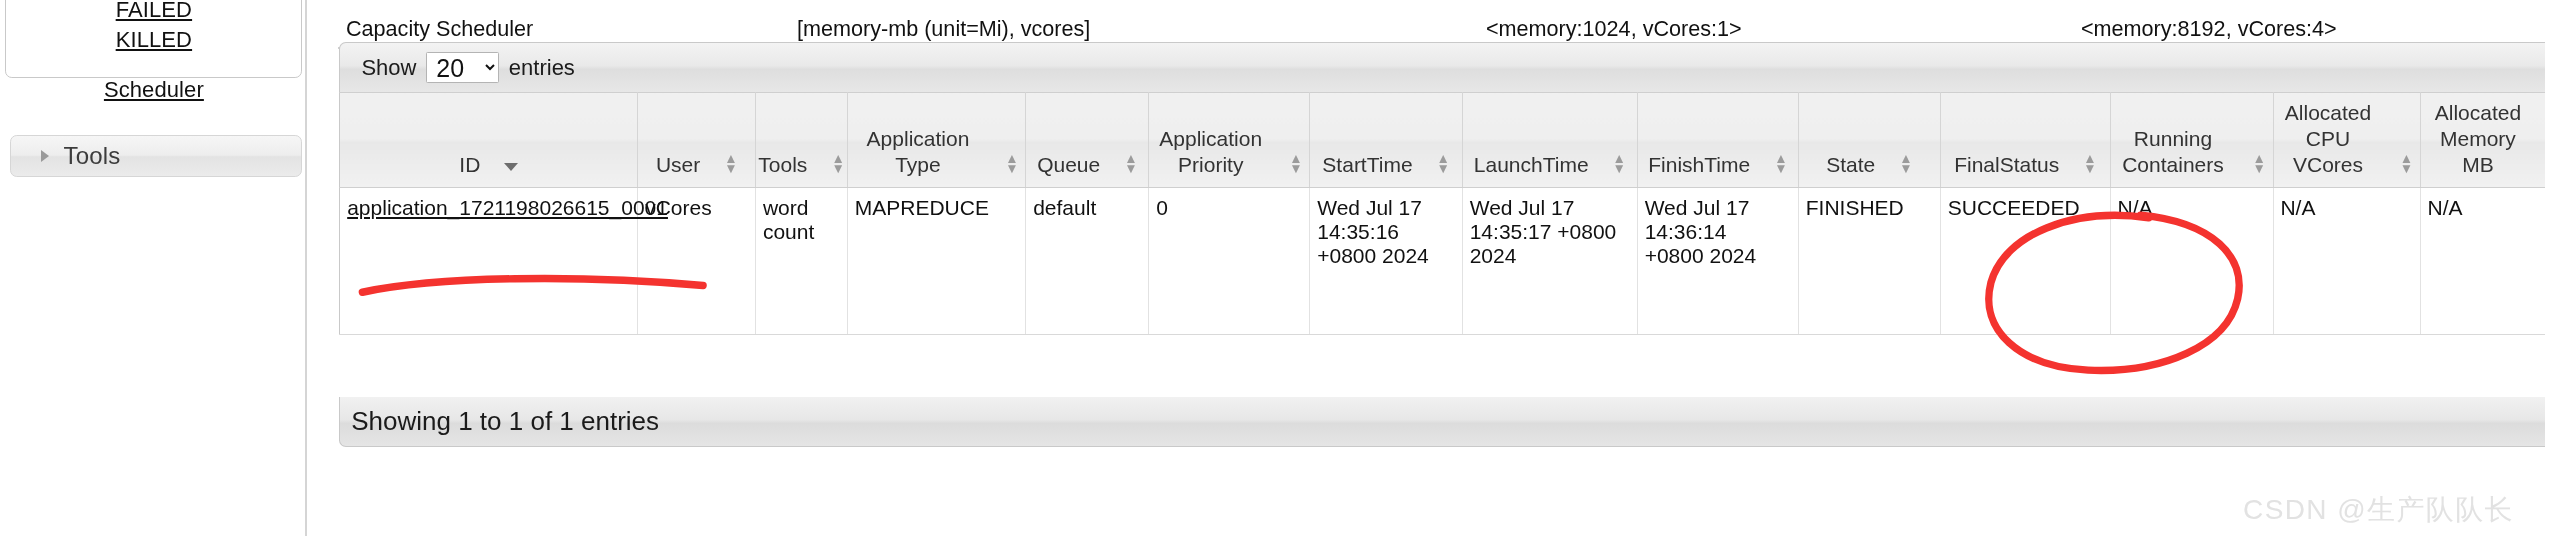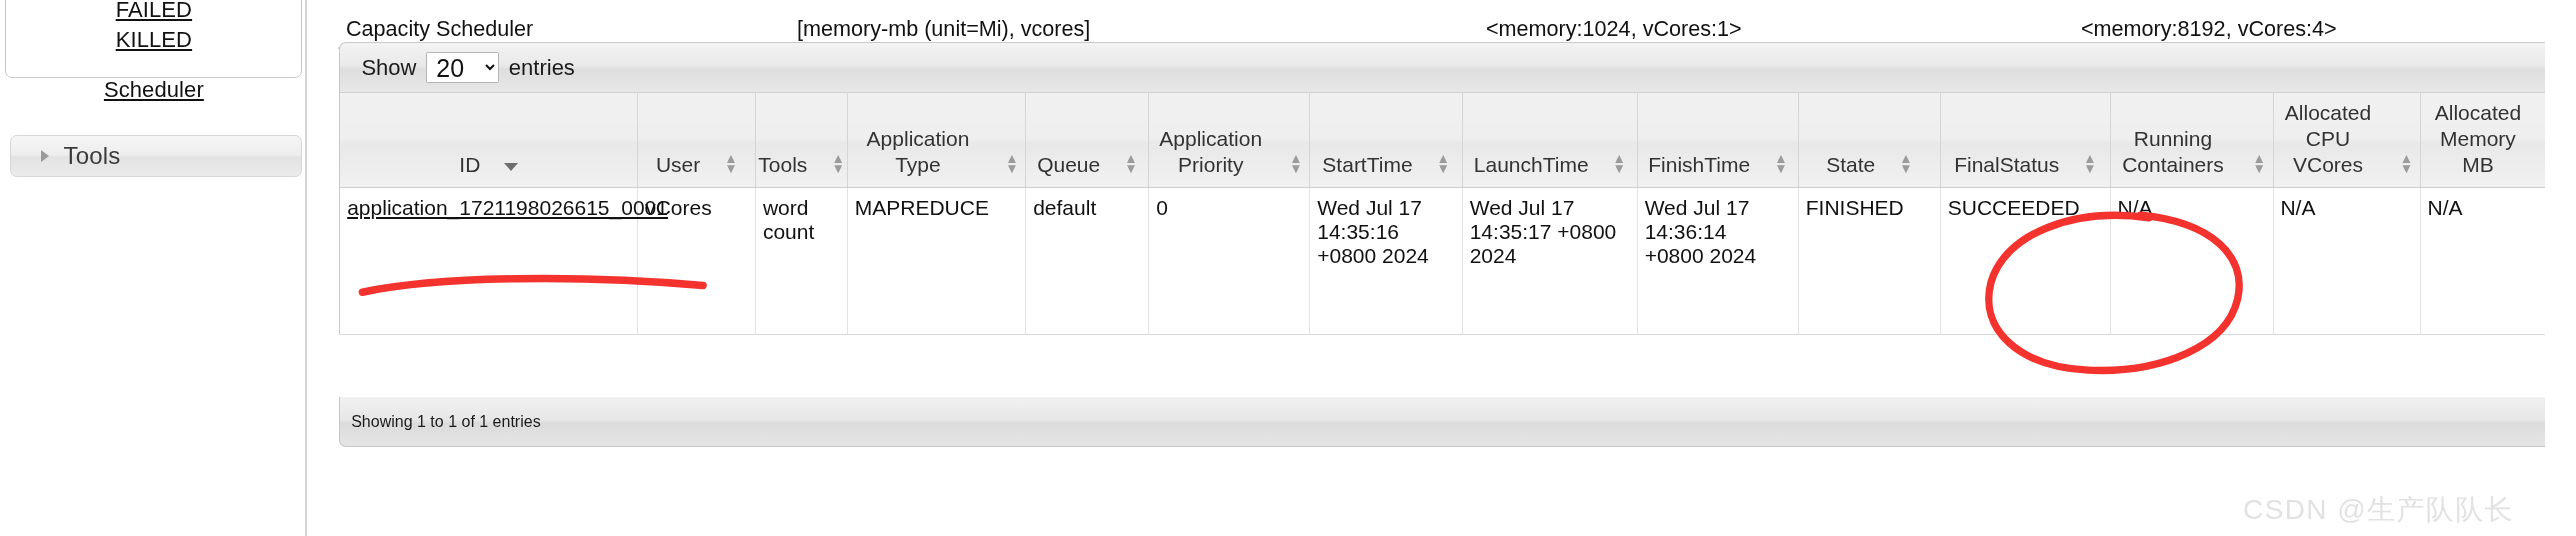--- a/index.html
+++ b/index.html
@@ -244,21 +244,21 @@
     box-sizing: border-box;
     border: 1.4px solid #c9c9c9;
     border-top: none;
     border-radius: 0 0 6.8px 6.8px;
     background: linear-gradient(to bottom, #f1f1f1 0%, #e7e7e7 46%, #dcdcdc 54%, #e5e5e5 100%);
     display: flex;
     align-items: center;
     padding-left: 10.8px;
   }
   .footer-text {
-    font-size: 16px;
+    font-size: 26px;
     color: #1b1b1b;
   }
 
   
   .annotation {
     position: absolute;
     pointer-events: none;
   }
   #ann-underline { left: 357px; top: 265px; }
   #ann-ellipse   { left: 1972px; top: 203px; }

